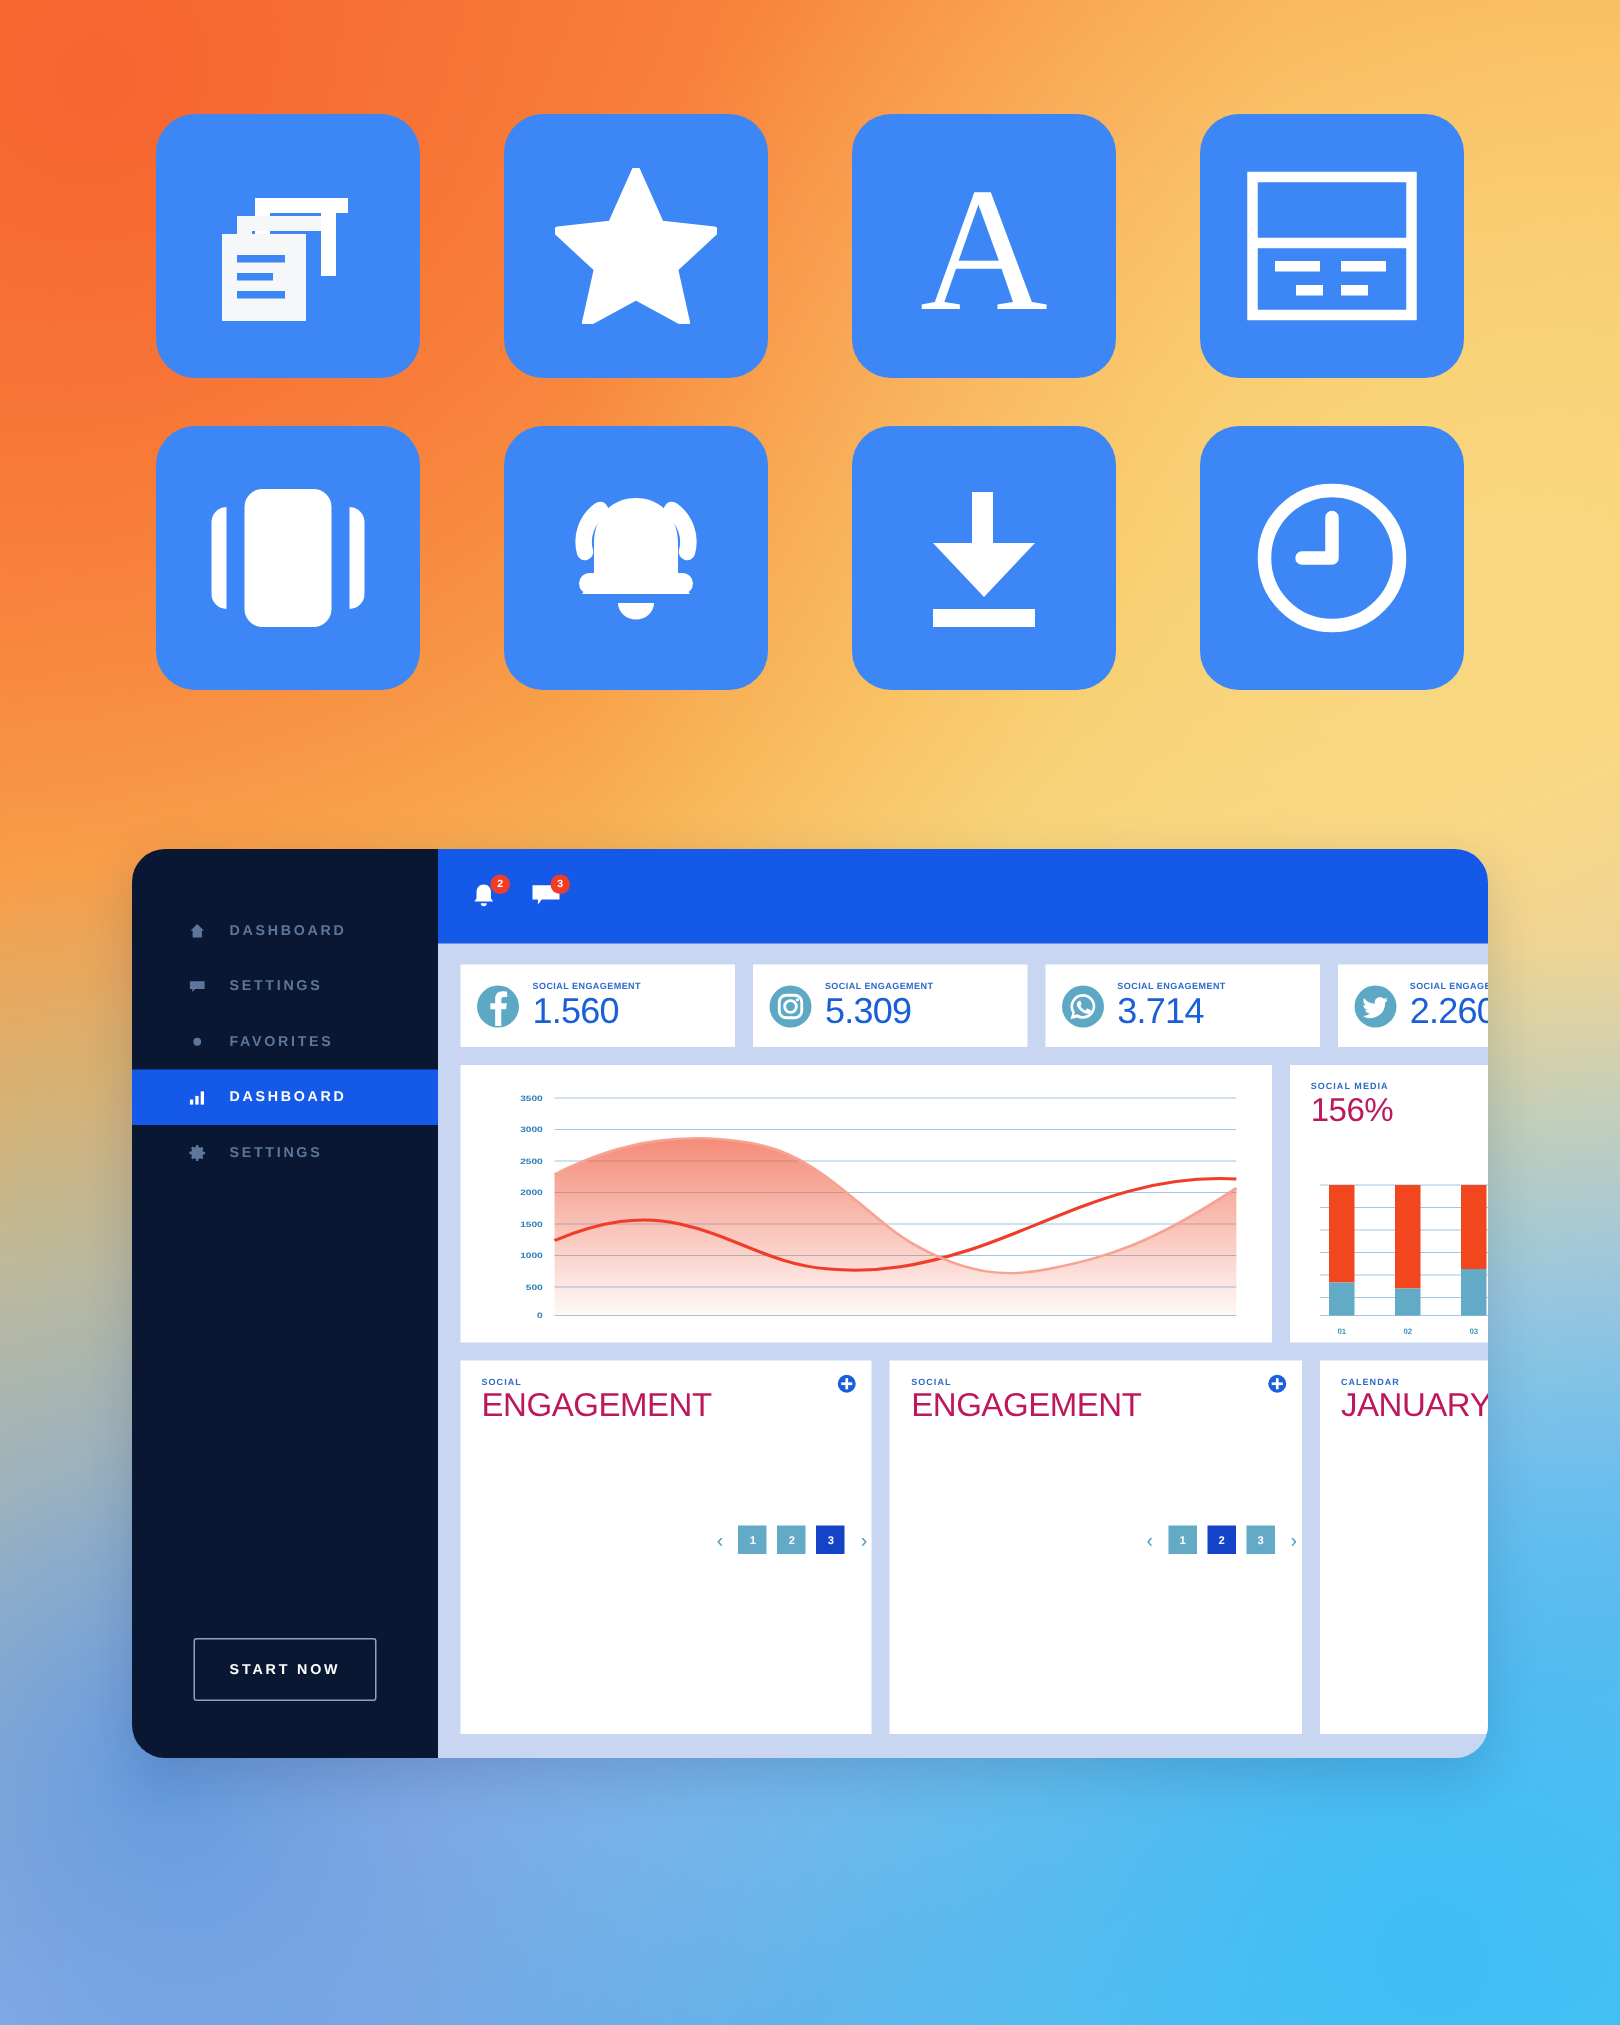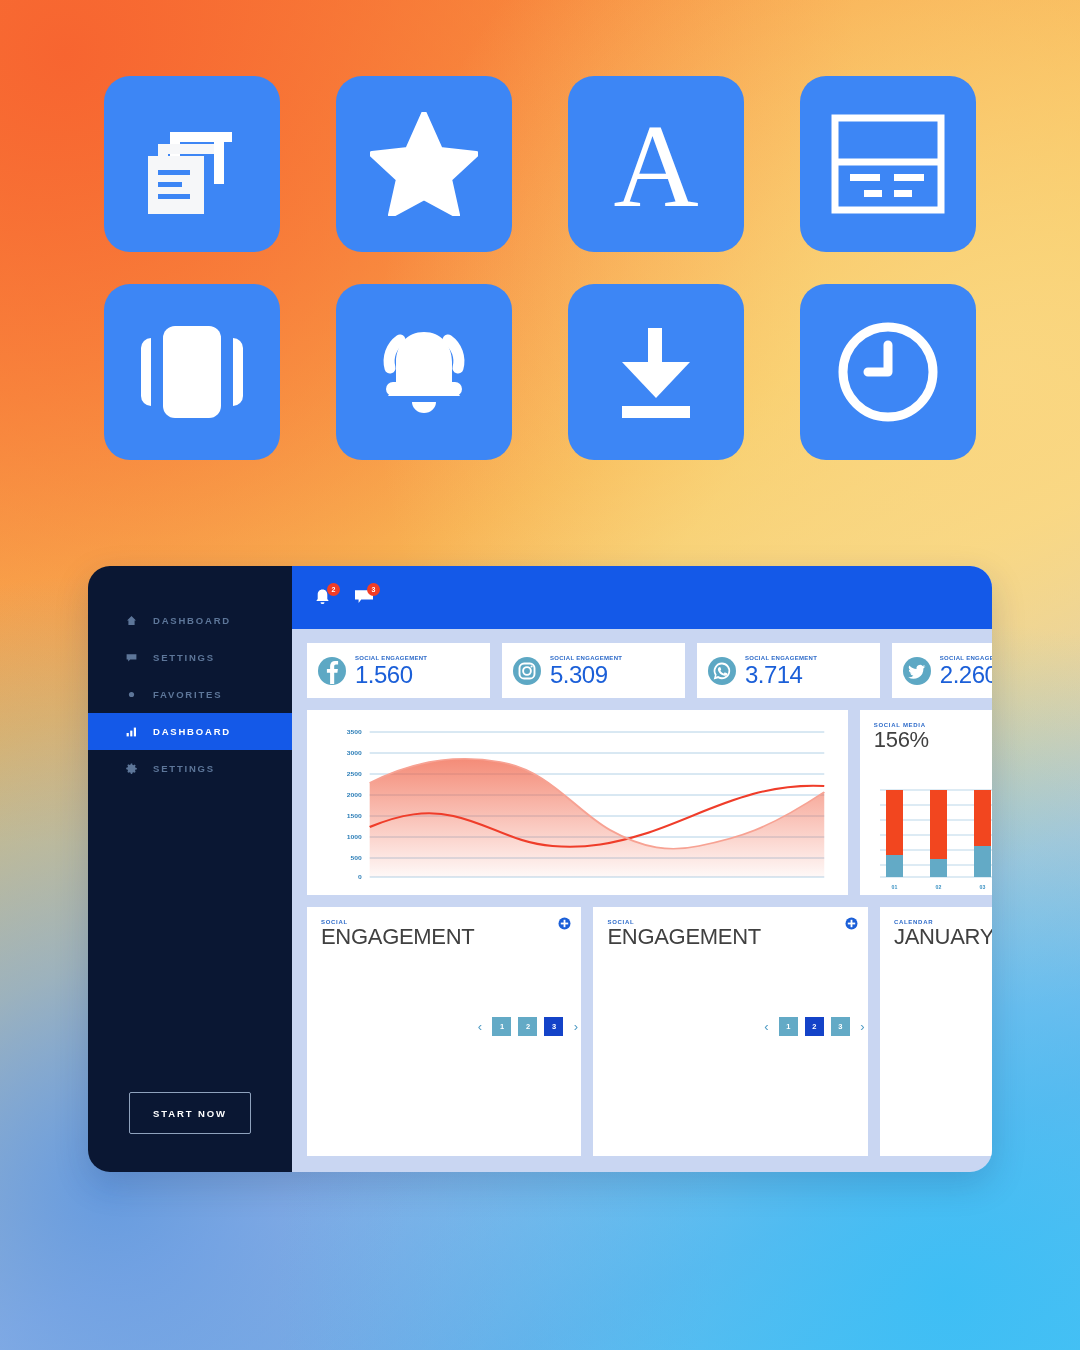--- a/index.html
+++ b/index.html
@@ -123,21 +123,21 @@
   
   .mid-row { display: flex; gap: 12px; height: 185px; }
   .card { background: #ffffff; position: relative; }
   .card-area { flex: 1 1 0; }
   .card-bars { flex: 0 0 215px; }
   .plus-btn {
     position: absolute; right: 10px; top: 9px;
     width: 13px; height: 13px;
   }
   .card-eyebrow { font-size: 6px; font-weight: 700; color: #2e6bc9; letter-spacing: 0.7px; }
-  .card-title { font-size: 22px; color: #404040; font-weight: 400; letter-spacing: -0.3px; line-height: 1.05; }
+  .card-title { font-size: 22px; color: #be185d; font-weight: 400; letter-spacing: -0.3px; line-height: 1.05; }
   .card-head { padding: 12px 0 0 14px; }
 
   
   .bottom-row { display: flex; gap: 12px; flex: 1; }
   .bottom-card { background: #ffffff; position: relative; flex: 1 1 0; display: flex; flex-direction: row; }
 
   .pager { display: flex; align-items: center; justify-content: center; gap: 7px; padding-bottom: 11px; }
   .pager-arrow { color: #4f9bc4; font-size: 13px; line-height: 1; width: 11px; text-align: center; cursor: pointer; }
   .page-num {
     width: 19px; height: 19px; background: #63aac6; color: #fff;

